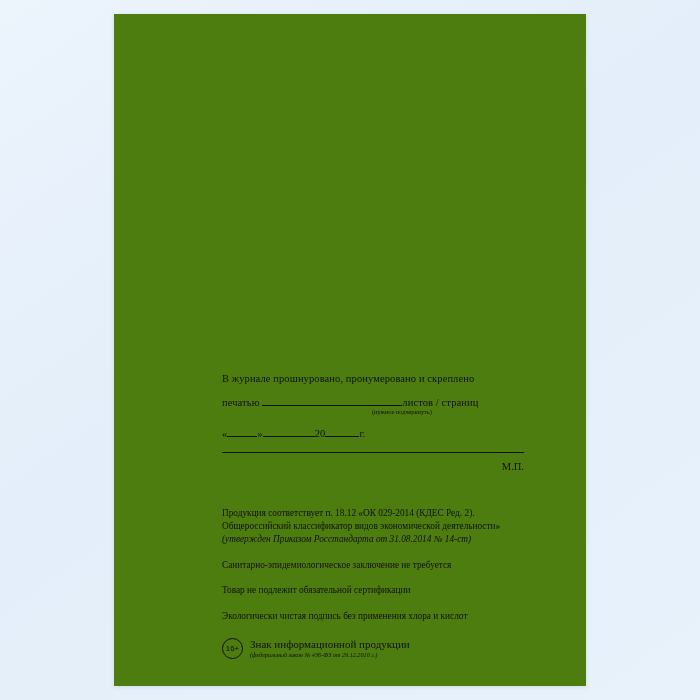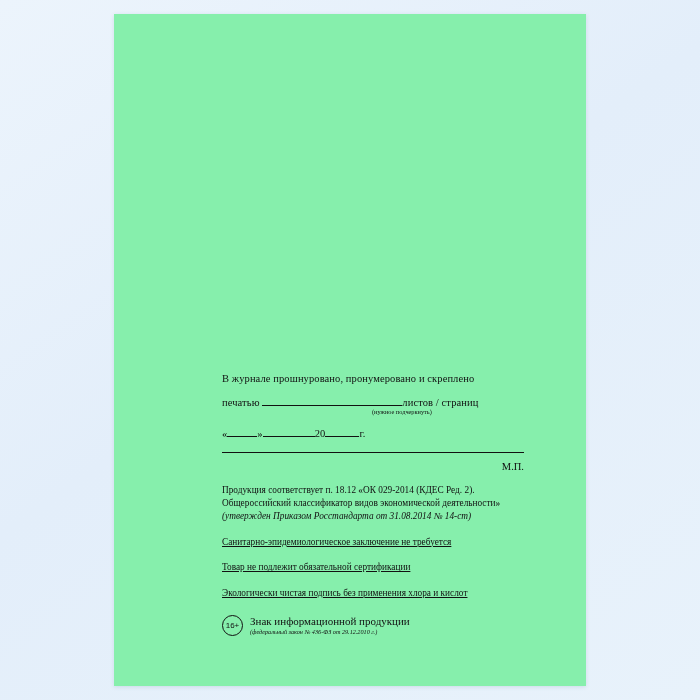--- a/index.html
+++ b/index.html
@@ -18,21 +18,21 @@
     left: 0; top: 0;
     width: 700px; height: 700px;
     background: linear-gradient(145deg, #ecf4fc 0%, #e3eefa 45%, #e8f2fb 100%);
   }
   .page {
     position: absolute;
     left: 114px;
     top: 14px;
     width: 472px;
     height: 672px;
-    background: #86efac;
+    background: #4d7c0f;
     box-shadow: 0 1px 4px rgba(90,120,150,0.18);
   }
   .doc-body {
     position: absolute;
     left: 108px;
     top: 358px;
     width: 330px;
     color: #111111;
   }
   .line {
@@ -75,29 +75,29 @@
     width: 302px;
     height: 0;
   }
   .mp {
     margin-top: 8px;
     text-align: right;
     width: 302px;
     font-size: 10.5px;
   }
   .block-2 {
-    margin-top: 12px;
+    margin-top: 35px;
   }
   .block-2 .p {
     font-size: 9.3px;
     line-height: 1.38;
     white-space: nowrap;
   }
   .italic { font-style: italic; }
-  .spaced { margin-top: 13px; text-decoration: underline; }
+  .spaced { margin-top: 13px; }
   .badge-row {
     margin-top: 15px;
     display: flex;
     align-items: center;
     gap: 7px;
   }
   .badge {
     width: 19px;
     height: 19px;
     border-radius: 50%;

